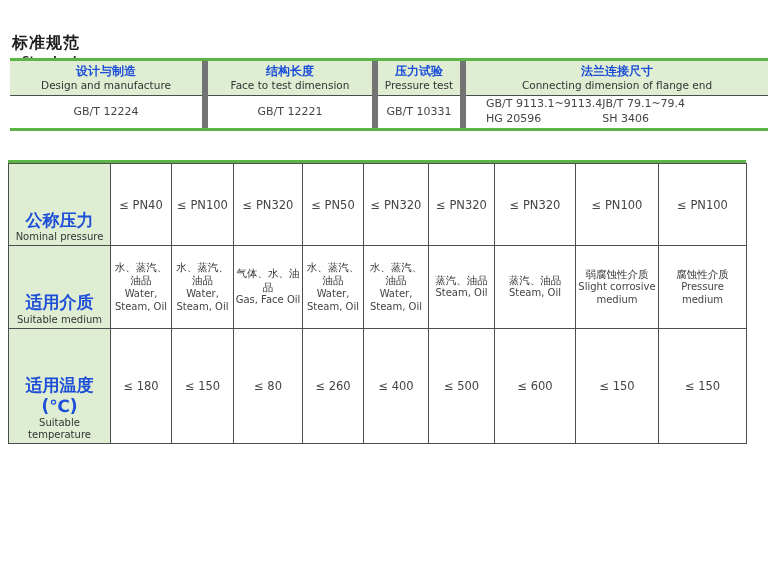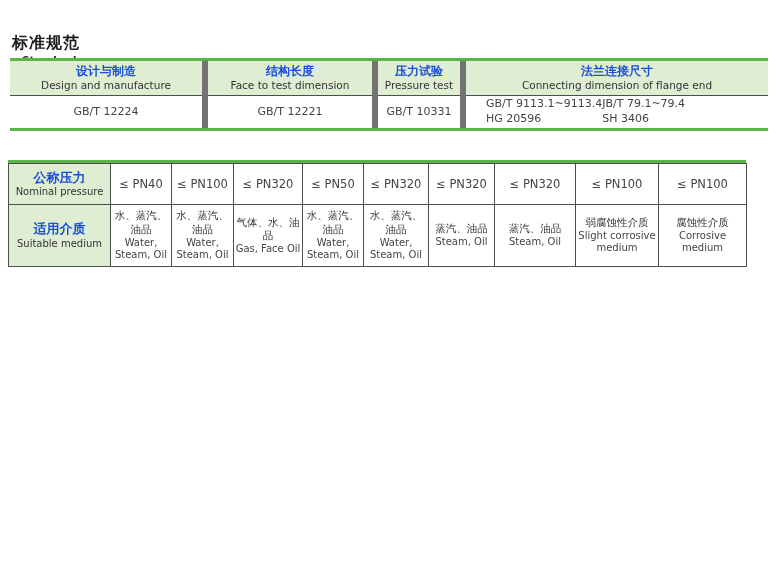--- a/index.html
+++ b/index.html
@@ -35,21 +35,21 @@
   
   .spec-wrap {
     position:absolute; left:8px; top:160px; width:738px;
     border-top:3px solid #5ab446;
   }
   .spec-table td {
     border:1px solid #4d4d4d; text-align:center; vertical-align:middle;
     padding:2px 1px;
   }
   .spec-table .label-cell { background:#dfeed3; }
-  .spec-table .label-cell .zh { font-size:13px; }
+  .spec-table .label-cell .zh { font-size:17px;margin-top:44px; }
   .spec-table .label-cell .en { font-size:10px; }
   .r-nominal td, .r-working td { height:41px; font-size:11.5px; color:#444; }
   .r-working td { height:38px; }
   .r-medium td { height:62px; }
   .r-temp td { height:40px; font-size:11.5px; color:#444; }
   .med-zh { display:block; font-size:10.5px; color:#333; line-height:1.3; }
   .med-en { display:block; font-size:10px; color:#444; line-height:1.25; }
 </style>
 </head>
 <body>
@@ -168,18 +168,33 @@
       <td>
         <span class="med-zh">蒸汽、油品</span>
         <span class="med-en">Steam, Oil</span>
       </td>
       <td>
         <span class="med-zh">弱腐蚀性介质</span>
         <span class="med-en">Slight corrosive medium</span>
       </td>
       <td>
         <span class="med-zh">腐蚀性介质</span>
-        <span class="med-en">Corrosive medium</span>
-      </td>
+        <span class="med-en">Pressure medium</span>
+      </td>
+    </tr>
+    <tr class="r-temp">
+      <td class="label-cell">
+        <span class="zh">适用温度(℃)</span>
+        <span class="en">Suitable temperature</span>
+      </td>
+      <td>≤ 180</td>
+      <td>≤ 150</td>
+      <td>≤ 80</td>
+      <td>≤ 260</td>
+      <td>≤ 400</td>
+      <td>≤ 500</td>
+      <td>≤ 600</td>
+      <td>≤ 150</td>
+      <td>≤ 150</td>
     </tr>
   </tbody>
     </table>
 </div>
 
 </body></html>

